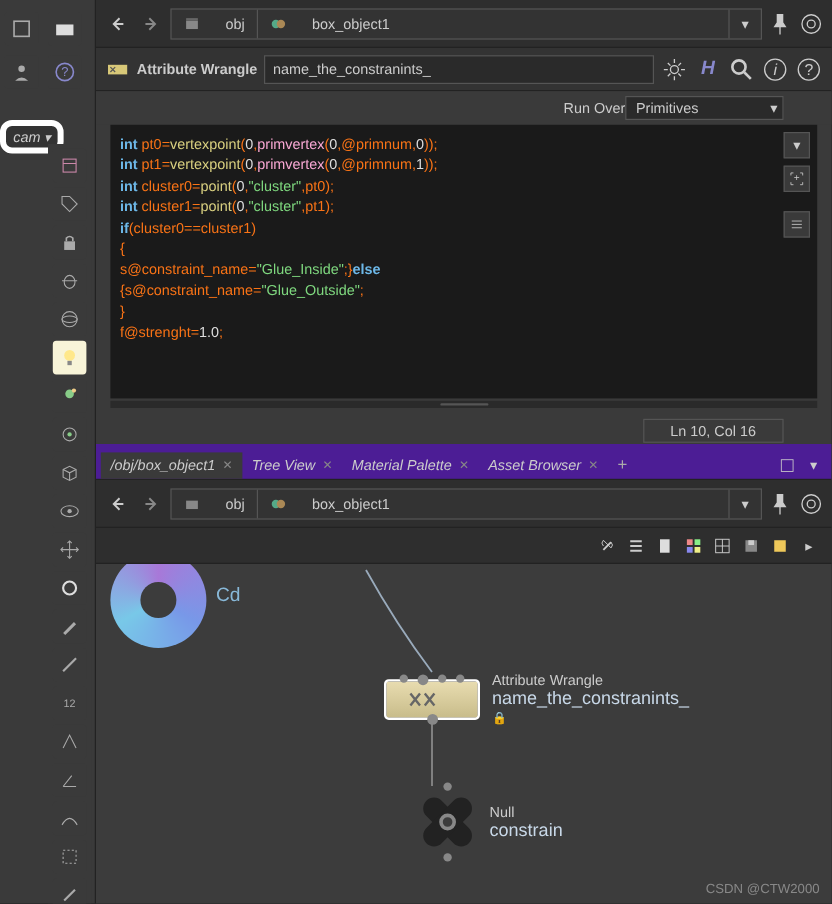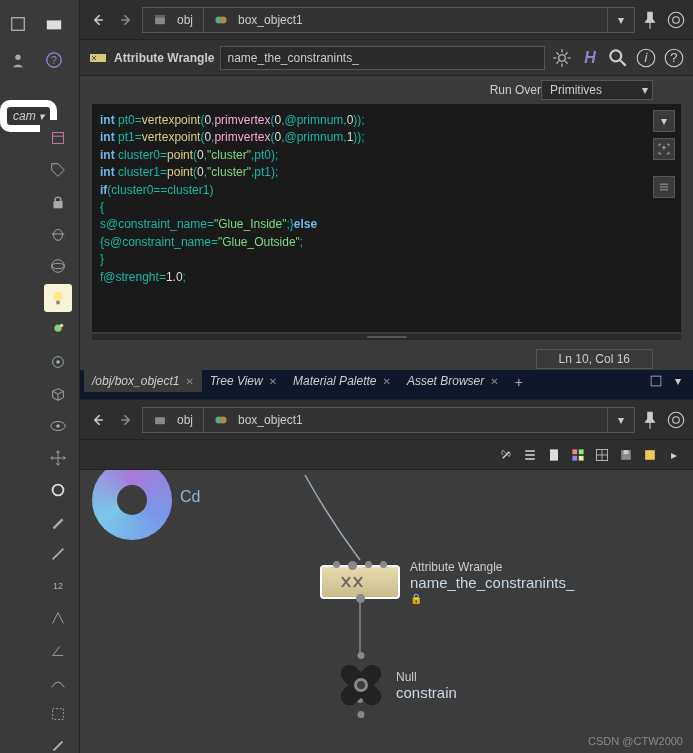--- a/index.html
+++ b/index.html
@@ -1,50 +1,50 @@
 <!DOCTYPE html>
 <html><head>
 <meta charset="utf-8">
 <style>
 *{margin:0;padding:0;box-sizing:border-box;font-family:Arial,sans-serif;font-size:12px;color:#ccc;user-select:none}
 body{background:#2a2a2a;width:693px;height:753px;overflow:hidden;position:relative}
 .left-toolbar{position:absolute;left:0;top:0;width:80px;height:753px;background:#3a3a3a;border-right:1px solid #222}
 .left-toolbar2{position:absolute;left:40px;top:120px;width:36px;height:633px;background:#3a3a3a}
 .tb-ico{width:28px;height:28px;margin:4px;display:flex;align-items:center;justify-content:center;background:#3a3a3a;border-radius:3px;cursor:pointer}
 .tb-ico svg{width:18px;height:18px}
-.cam-dd{position:absolute;left:0;top:100px;background:#333;border:7px solid #ffffff;border-radius:10px;padding:2px 6px;font-style:italic;font-size:11px}
+.cam-dd{position:absolute;left:0;top:100px;background:#333;border:5px solid #ffffff;border-radius:10px;padding:2px 6px;font-style:italic;font-size:11px}
 .main{position:absolute;left:80px;top:0;right:0;height:370px;background:#3a3a3a;display:flex;flex-direction:column}
 .path-bar{height:40px;display:flex;align-items:center;gap:4px;padding:0 6px;background:#2e2e2e;border-bottom:1px solid #222}
 .path-btn{width:24px;height:24px;display:flex;align-items:center;justify-content:center;cursor:pointer;border-radius:2px}
 .crumb{display:flex;align-items:center;background:#333;border:1px solid #555;height:26px}
-.crumb-seg{padding:0 10px;display:flex;align-items:center;gap:10px;border-right:1px solid #555;height:100%}
+.crumb-seg{padding:0 10px;display:flex;align-items:center;gap:21px;border-right:1px solid #555;height:100%}
 .pin-ico{width:22px;height:22px;margin-left:auto;cursor:pointer}
 .node-hdr{height:36px;display:flex;align-items:center;gap:6px;padding:0 8px;background:#333;border-bottom:1px solid #222}
 .node-hdr input{flex:1;background:#2a2a2a;border:1px solid #555;color:#ccc;padding:4px 6px;height:24px}
 .hdr-ico{width:22px;height:22px;cursor:pointer;display:flex;align-items:center;justify-content:center}
 .run-over{height:28px;display:flex;align-items:center;justify-content:flex-end;padding:0 40px;background:#3a3a3a;font-size:11px}
-.run-dd{background:#2a2a2a;border:1px solid #555;padding:2px 20px 2px 8px;position:relative;width:112px}
+.run-dd{background:#2a2a2a;border:1px solid #555;padding:2px 20px 2px 8px;position:relative;width:132px}
 .run-dd:after{content:"▾";position:absolute;right:4px}
 .vex-lbl{padding:4px 12px;font-size:11px;color:#aaa;background:#3a3a3a}
 .code-box{flex:1;margin:0 12px;background:#1a1a1a;padding:8px;font-family:Consolas,monospace;font-size:13px;line-height:1.45;overflow:auto;position:relative}
 .code-box pre{white-space:pre;font-family:inherit}
 .kw{color:#6db8e8;font-weight:bold}
 .fn{color:#d9d080}
 .arg{color:#f9a8d4}
 .str{color:#7fd87f}
 .num{color:#ddd}
-.op{color:#14b8a6}
+.op{color:#f97316}
 .side-btns{position:absolute;right:18px;top:110px;display:flex;flex-direction:column;gap:6px}
 .side-btn{width:22px;height:22px;background:#3a3a3a;border:1px solid #555;cursor:pointer;display:flex;align-items:center;justify-content:center}
 .status-bar{height:22px;display:flex;justify-content:flex-end;padding:0 40px;font-size:11px;color:#aaa;align-items:center;margin-top:6px}
 .status-box{border:1px solid #555;padding:2px 22px}
 .drag-bar{height:6px;background:#2a2a2a;display:flex;align-items:center;justify-content:center;margin:2px 12px}
 .drag-bar:before{content:"";width:40px;height:2px;background:#555;border-radius:1px}
 .bottom{position:absolute;left:80px;top:370px;right:0;bottom:0;background:#3a3a3a;display:flex;flex-direction:column}
-.tabs{height:30px;display:flex;align-items:flex-start;background:#0f172a;border-bottom:1px solid #222;padding:0 4px}
+.tabs{height:30px;display:flex;align-items:flex-end;background:#4c1d95;border-bottom:1px solid #222;padding:0 4px}
 .tab{padding:4px 8px;font-style:italic;font-size:11px;display:flex;align-items:center;gap:6px;cursor:pointer}
 .tab .x{color:#888;font-style:normal;font-size:10px}
 .tab.active{background:#3a3a3a}
 .menu{height:30px;display:flex;align-items:center;gap:2px;padding:0 8px;background:#2e2e2e;border-bottom:1px solid #222}
 .menu-item{padding:4px 10px;cursor:pointer;font-size:12px}
 .menu-ico{width:22px;height:22px;cursor:pointer;display:flex;align-items:center;justify-content:center}
 .canvas{flex:1;background:#3c3c3c;position:relative;overflow:hidden}
 .geo-lbl{position:absolute;right:14px;top:30px;font-size:26px;font-weight:bold;color:#5a5a5a}
 .node{position:absolute;display:flex;align-items:center;gap:10px}
 .node-body{width:80px;height:34px;background:#d4c89a;border:2px solid #999;border-radius:4px;position:relative;display:flex;align-items:center;justify-content:center}
@@ -471,21 +471,21 @@
             <div class="dot c"></div>
           </div>
       </div>
       <div class="node-txt">
         <span class="t1">Attribute Wrangle</span>
         <span class="t2">name_the_constranints_</span>
         <span class="lock">🔒</span>
       </div>
     </div>
 
-    <div class="node" style="left:256px;top:190px">
+    <div class="node" style="left:268px;top:190px">
       <div class="null-body">
         <div class="null-x"></div>
         <div class="null-c"></div>
         <div class="dot" style="position:absolute;left:50%;top:-8px;transform:translateX(-50%)"></div>
         <div class="dot" style="position:absolute;left:50%;bottom:-8px;transform:translateX(-50%)"></div>
       </div>
       <div class="node-txt">
         <span class="t1">Null</span>
         <span class="t2">constrain</span>
       </div>

